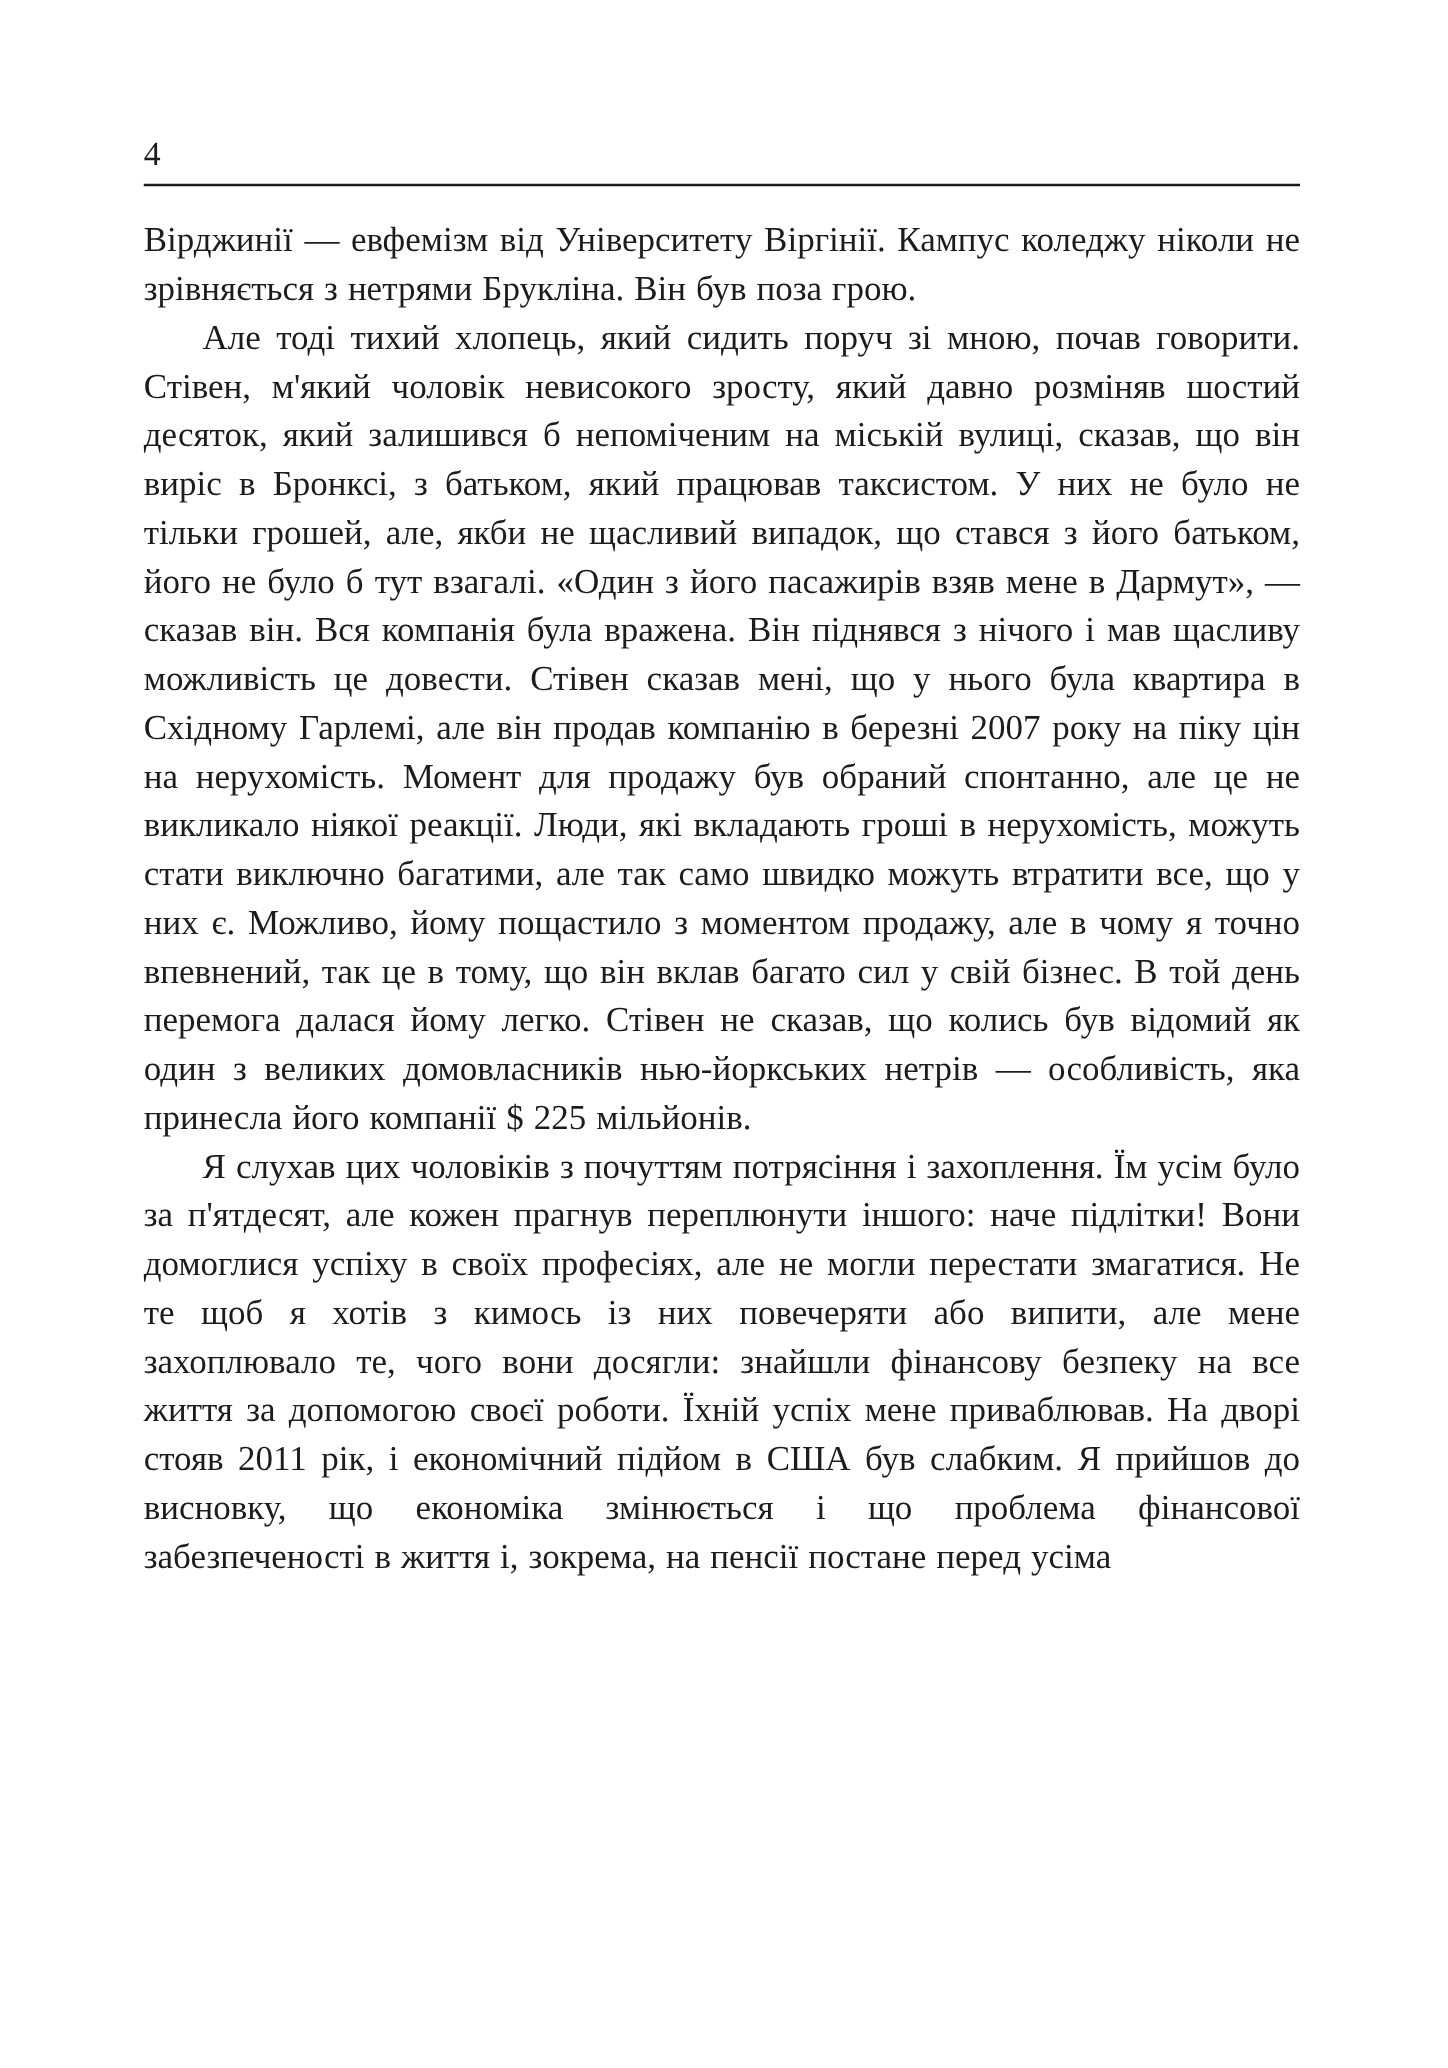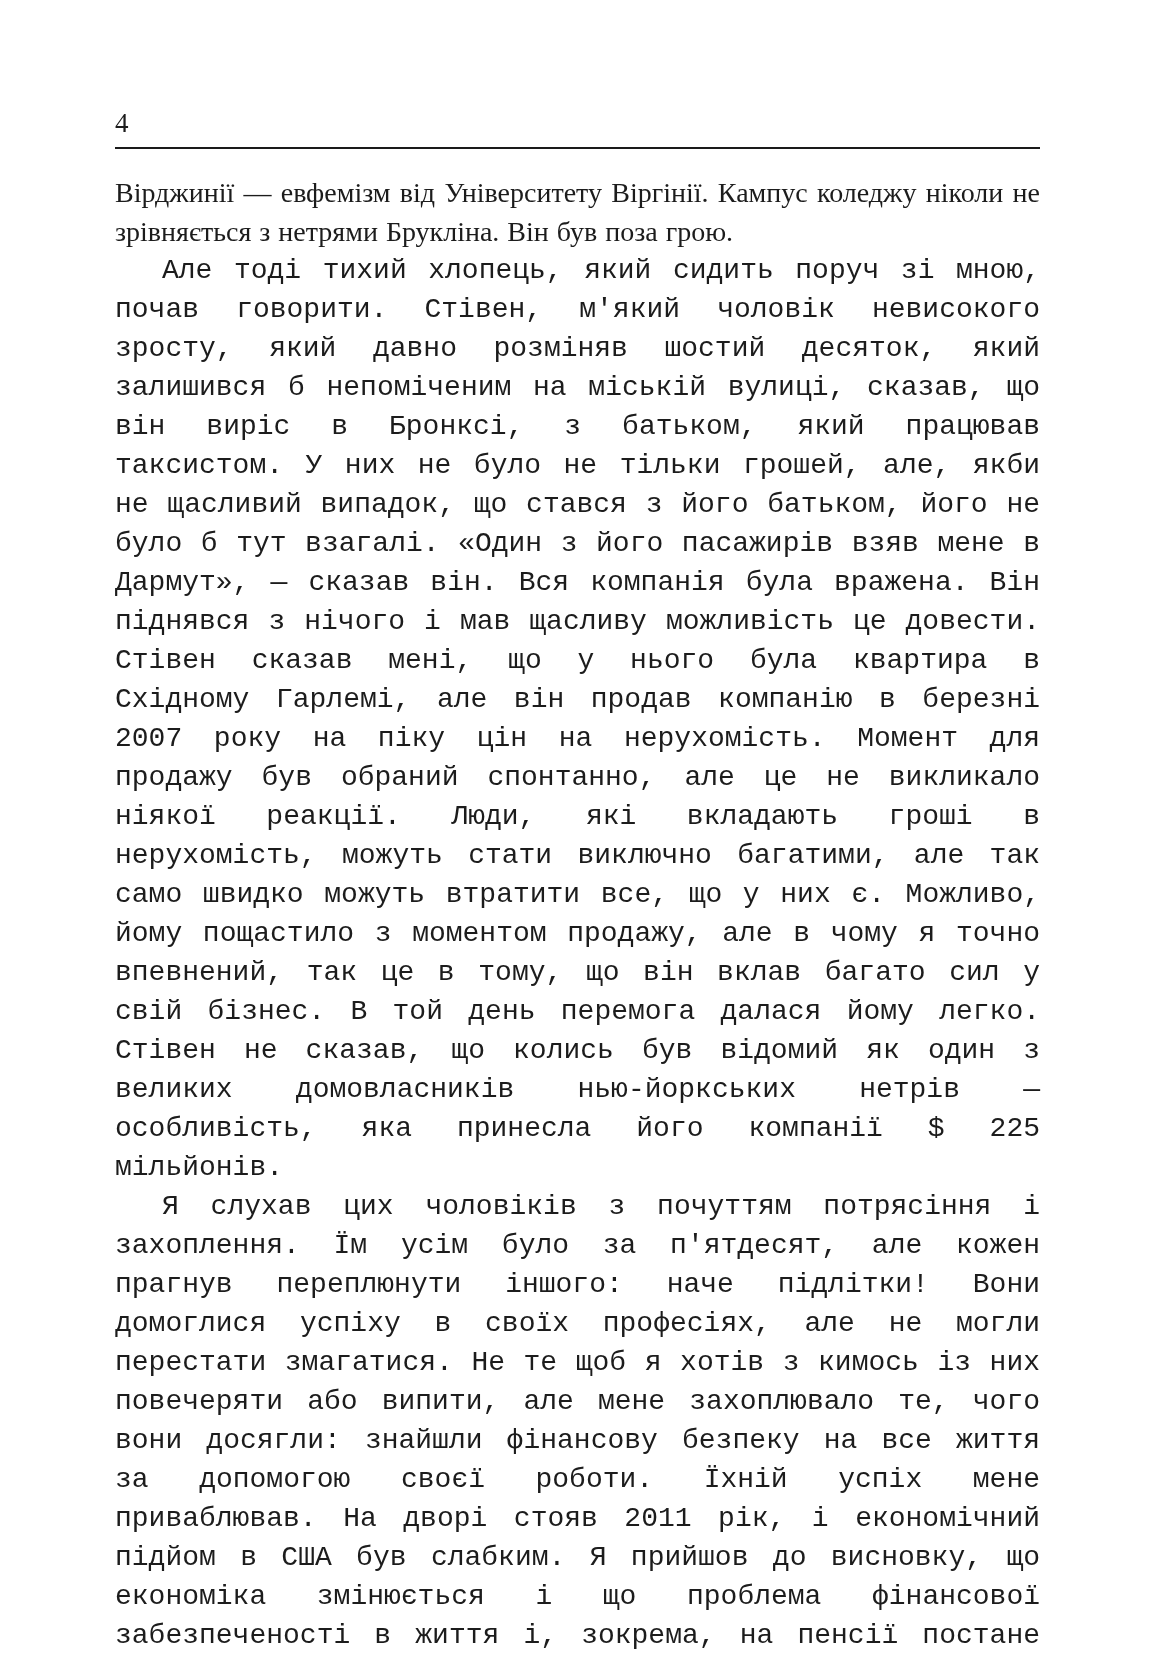--- a/index.html
+++ b/index.html
@@ -41,21 +41,20 @@
   .page-body p {
     margin: 0;
     font-size: 28px;
     line-height: 39px;
     text-align: justify;
     text-justify: inter-word;
     word-spacing: 1px;
   }
   .page-body p.indent {
     text-indent: 47px;
-    font-family: Liberation Mono, monospace;
   }
   .page-body p.no-indent {
     text-indent: 0;
   }
 </style>
 </head>
 <body>
 
 <div class="page">
   <header class="page-header">

